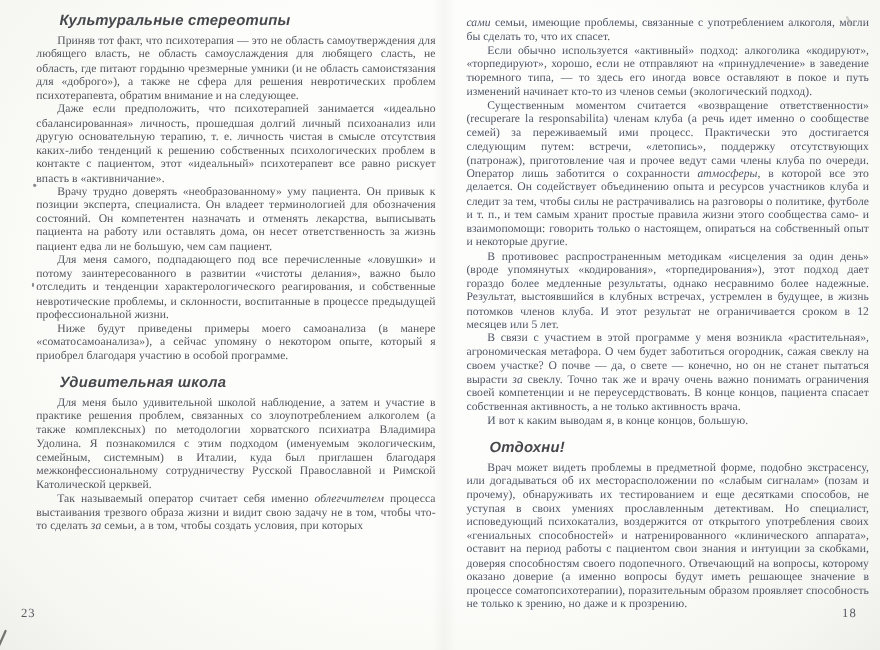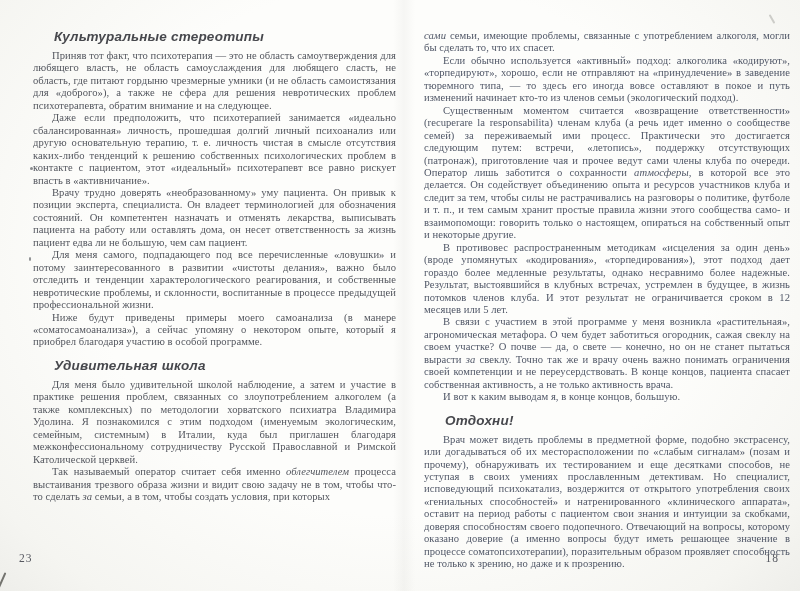--- a/index.html
+++ b/index.html
@@ -12,21 +12,21 @@
   .spread {
     position: absolute; inset: 0;
     background: radial-gradient(ellipse at 50% 42%, #fdfdfb 55%, #f5f5f1 88%, #eeeeea 100%);
   }
   .gutter {
     position: absolute; left: 393px; top: 0; width: 22px; height: 100%;
     background: linear-gradient(90deg, rgba(110,110,105,0) 0%, rgba(110,110,105,0.05) 50%, rgba(110,110,105,0) 100%);
   }
   .page { position: absolute; top: 10px; }
   .page-left  { left: 33px;  width: 363px; }
-  .page-right { left: 424px; width: 366px; top: 30px; }
+  .page-right { left: 424px; width: 366px; top: 16px; }
   .page-body { filter: blur(0.2px); }
   .page-body p {
     margin: 0;
     text-indent: 19px;
     text-align: justify;
     font-size: 10.6px;
     line-height: 12.45px;
     color: #53565e;
     letter-spacing: 0.05px;
   }
@@ -34,21 +34,21 @@
   .page-body p.noindent { text-indent: 0; }
   .page-body h2 {
     font-family: "Liberation Sans", sans-serif;
     font-style: italic;
     font-weight: bold;
     font-size: 13.5px;
     color: #47484d;
     margin: 9px 0 6px 21px;
     letter-spacing: 0.2px;
   }
-  .page-body h2:first-child { margin-top: 19px; font-style: italic; }
+  .page-body h2:first-child { margin-top: 1px; font-style: italic; }
   .page-number {
     position: absolute; top: 552px;
     font-size: 11.5px; letter-spacing: 1px; color: #565860;
   }
   .pn-left  { left: 19px; }
   .pn-right { right: 21px; }
   .artifact { position: absolute; }
   .artifact-bl {
     left: 1px; top: 572px; width: 2px; height: 17px;
     background: #5d5d58; transform: rotate(24deg); border-radius: 1px; opacity: 0.85;

